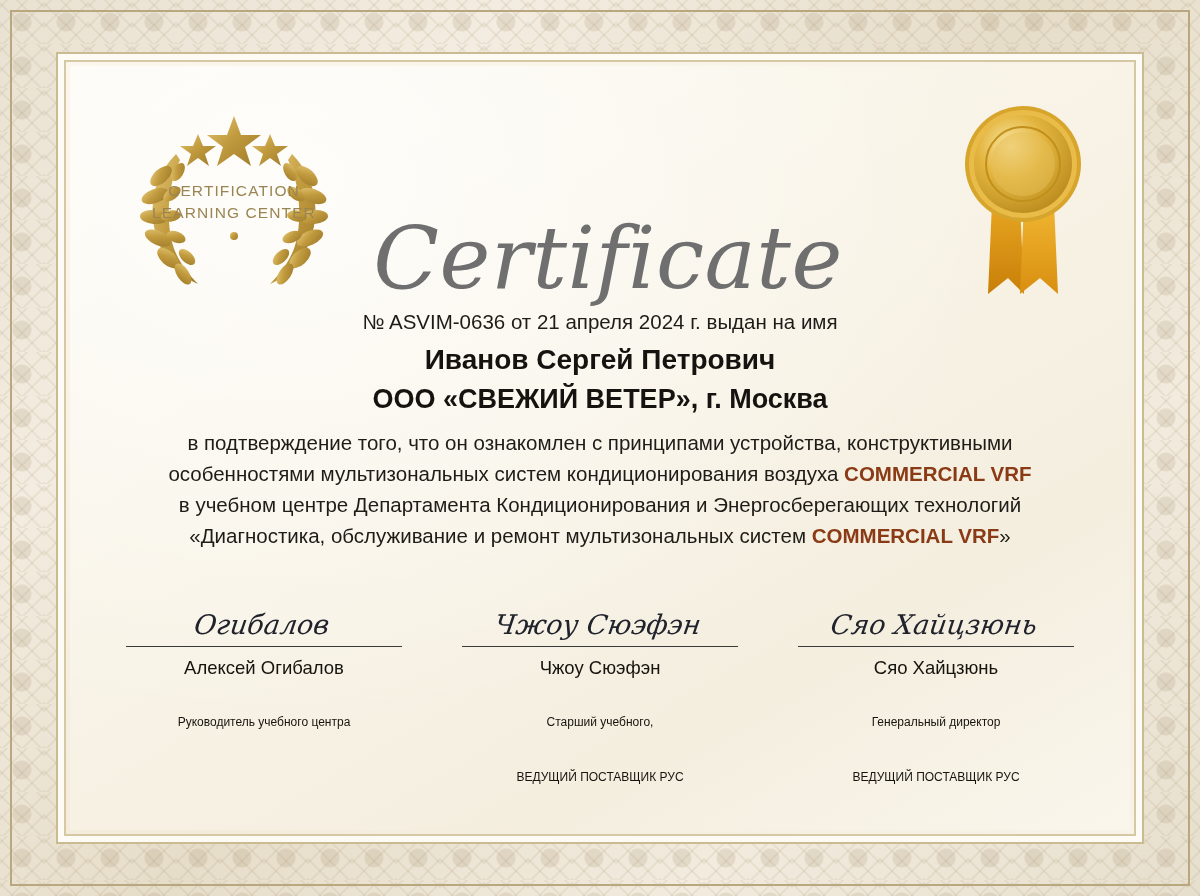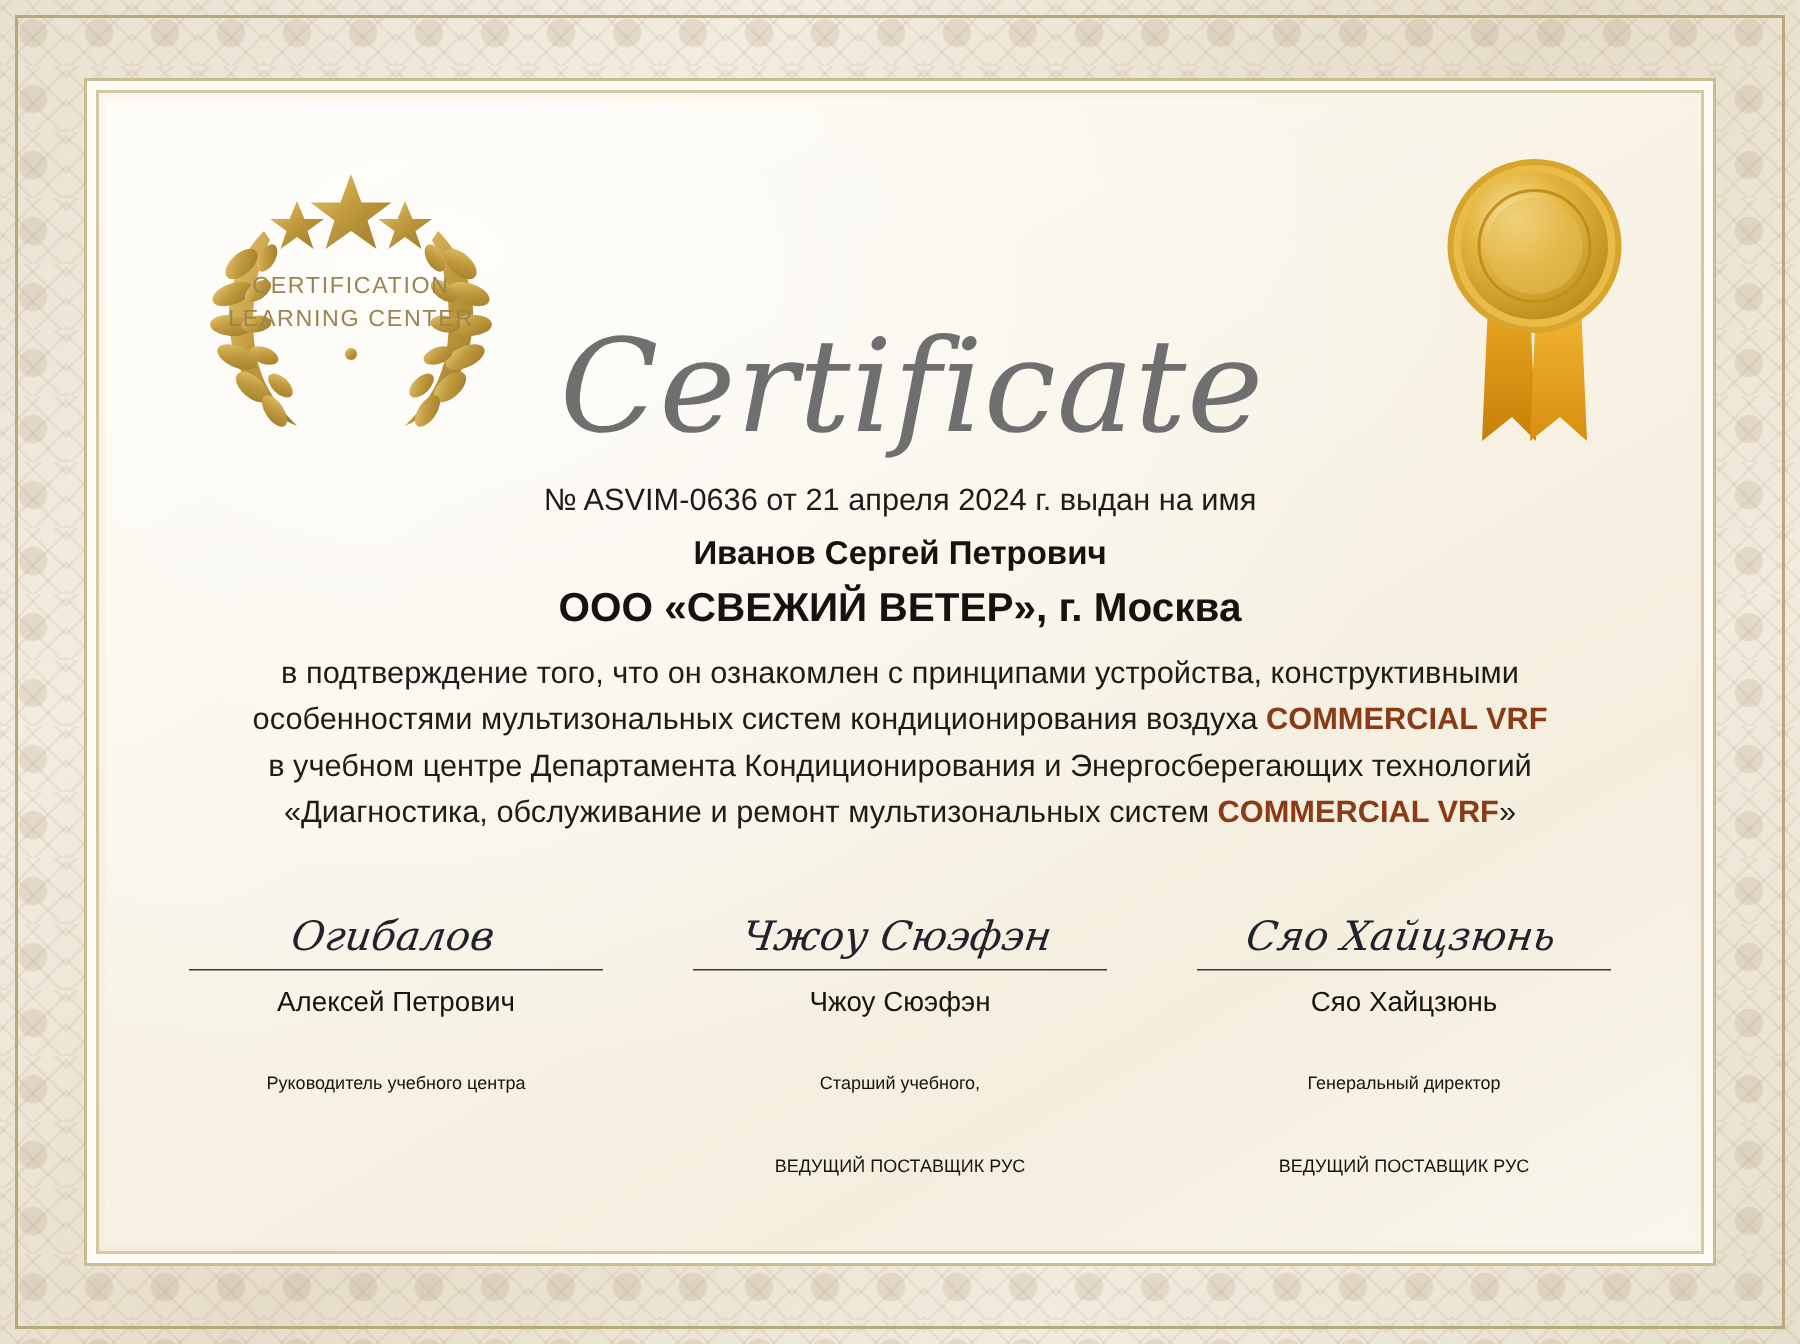--- a/index.html
+++ b/index.html
@@ -90,31 +90,31 @@
     font-size: 86px;
     color: #6f6f6f;
     letter-spacing: 0.5px;
   }
 
   
   .body-block {
     position: absolute;
     left: 40px;
     right: 40px;
-    top: 256px;
+    top: 244px;
     text-align: center;
     color: #2e2a24;
   }
   .line-issue {
     font-size: 20.5px;
     color: #1f1c18;
     margin-bottom: 10px;
   }
   .line-name {
-    font-size: 22px;
+    font-size: 28px;
     font-weight: bold;
     color: #15120f;
     margin-bottom: 8px;
   }
   .line-company {
     font-size: 27px;
     font-weight: bold;
     color: #15120f;
     margin-bottom: 12px;
   }
@@ -288,21 +288,21 @@
           <span>«Диагностика, обслуживание и ремонт мультизональных систем </span><span class="accent">COMMERCIAL VRF</span><span>»</span>
         </div>
       </div>
     </div>
 
     <div class="signatures">
 
       <div class="sig">
         <div class="sig-mark">Огибалов</div>
         <div class="sig-rule"></div>
-        <div class="sig-name">Алексей Петрович</div>
+        <div class="sig-name">Алексей Огибалов</div>
         <div class="sig-role">Руководитель учебного центра</div>
         <div class="sig-role"></div>
       </div>
 
       <div class="sig">
         <div class="sig-mark">Чжоу Сюэфэн</div>
         <div class="sig-rule"></div>
         <div class="sig-name">Чжоу Сюэфэн</div>
         <div class="sig-role">Старший учебного,</div>
         <div class="sig-role">ВЕДУЩИЙ ПОСТАВЩИК РУС</div>

